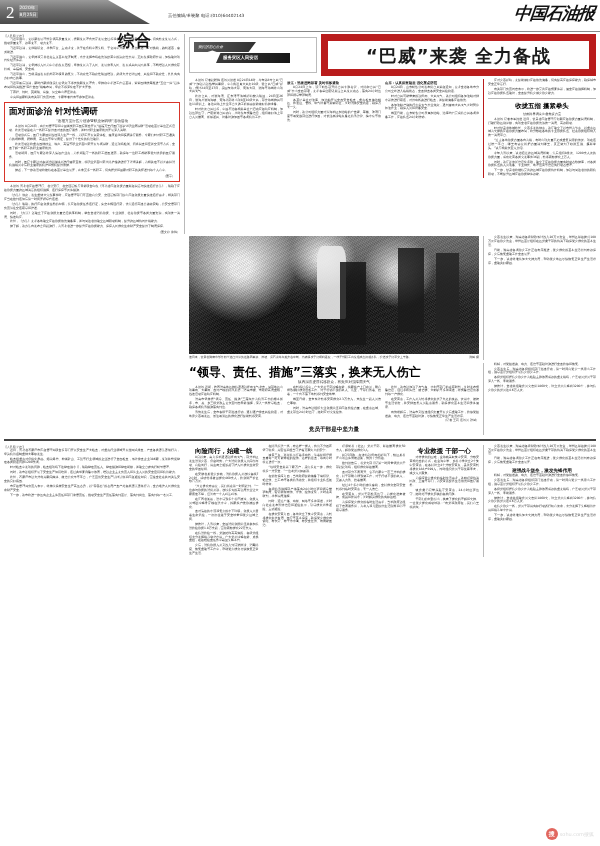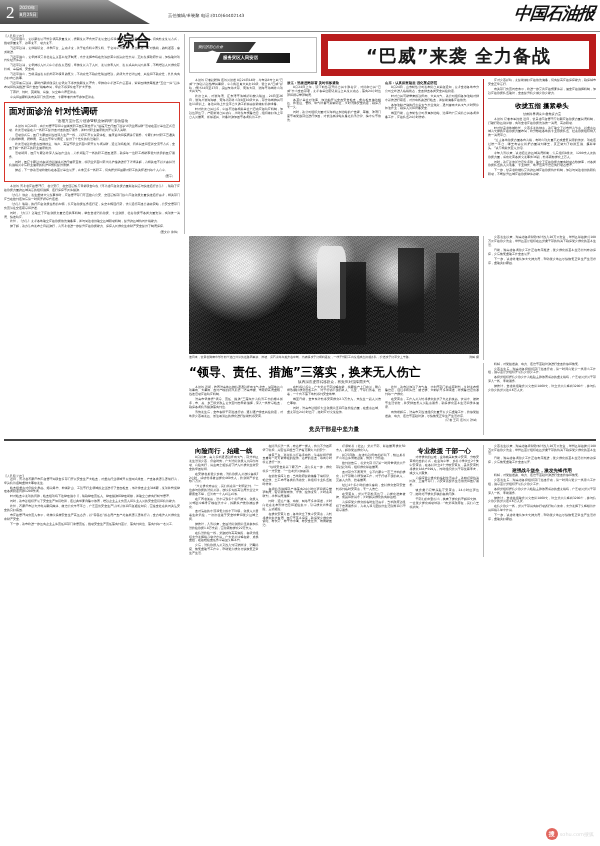--- a/index.html
+++ b/index.html
@@ -376,21 +376,21 @@
             <p>各级党组织把抗灾救灾作为检验主题教育成效的重要战场，广泛动员党员干部深入一线、靠前服务。</p>
             <p>据统计，全省共组建党员突击队1860支，设立党员先锋岗3200个，参与抗灾救灾的党员达4.6万人次。</p>
           </div>
         </div>
       </div>
     </div>
   </div>
 
   <div class="rule-thick" style="margin:4px 4px;"></div>
 
-  <div class="cols" style="align-items:center;">
+  <div class="cols" style="align-items:flex-start;">
 
     <div style="width:176px;">
       <div class="tiny-note">【人民网 消息】</div>
       <div class="body-text">
         <p>近日，河北省石家庄市应急管理局联合多部门开展安全生产大检查，对重点行业领域开展拉网式排查，严查各类违法违规行为，坚决防范遏制重特大事故发生。</p>
         <p>检查组重点对危险化学品、烟花爆竹、非煤矿山、工贸等行业领域的企业进行了全面检查，累计排查企业386家，发现并督促整改各类隐患问题1200余项。</p>
         <p>针对检查中发现的问题，检查组现场下达整改指令书，明确整改责任人、整改措施和整改期限，并建立台账实行销号管理。</p>
         <p>同时，该市还组织开展了安全生产知识培训，通过典型案例警示教育，增强企业主要负责人和从业人员的安全意识和防范能力。</p>
         <p>此外，石家庄市还充分利用新闻媒体、微信公众号等平台，广泛宣传安全生产法律法规和应急避险知识，营造全社会共同关注安全的良好氛围。</p>
         <p>市应急管理局负责人表示，将持续保持安全生产高压态势，以“零容忍”的态度严查严处各类违法违规行为，全力维护人民群众生命财产安全。</p>

